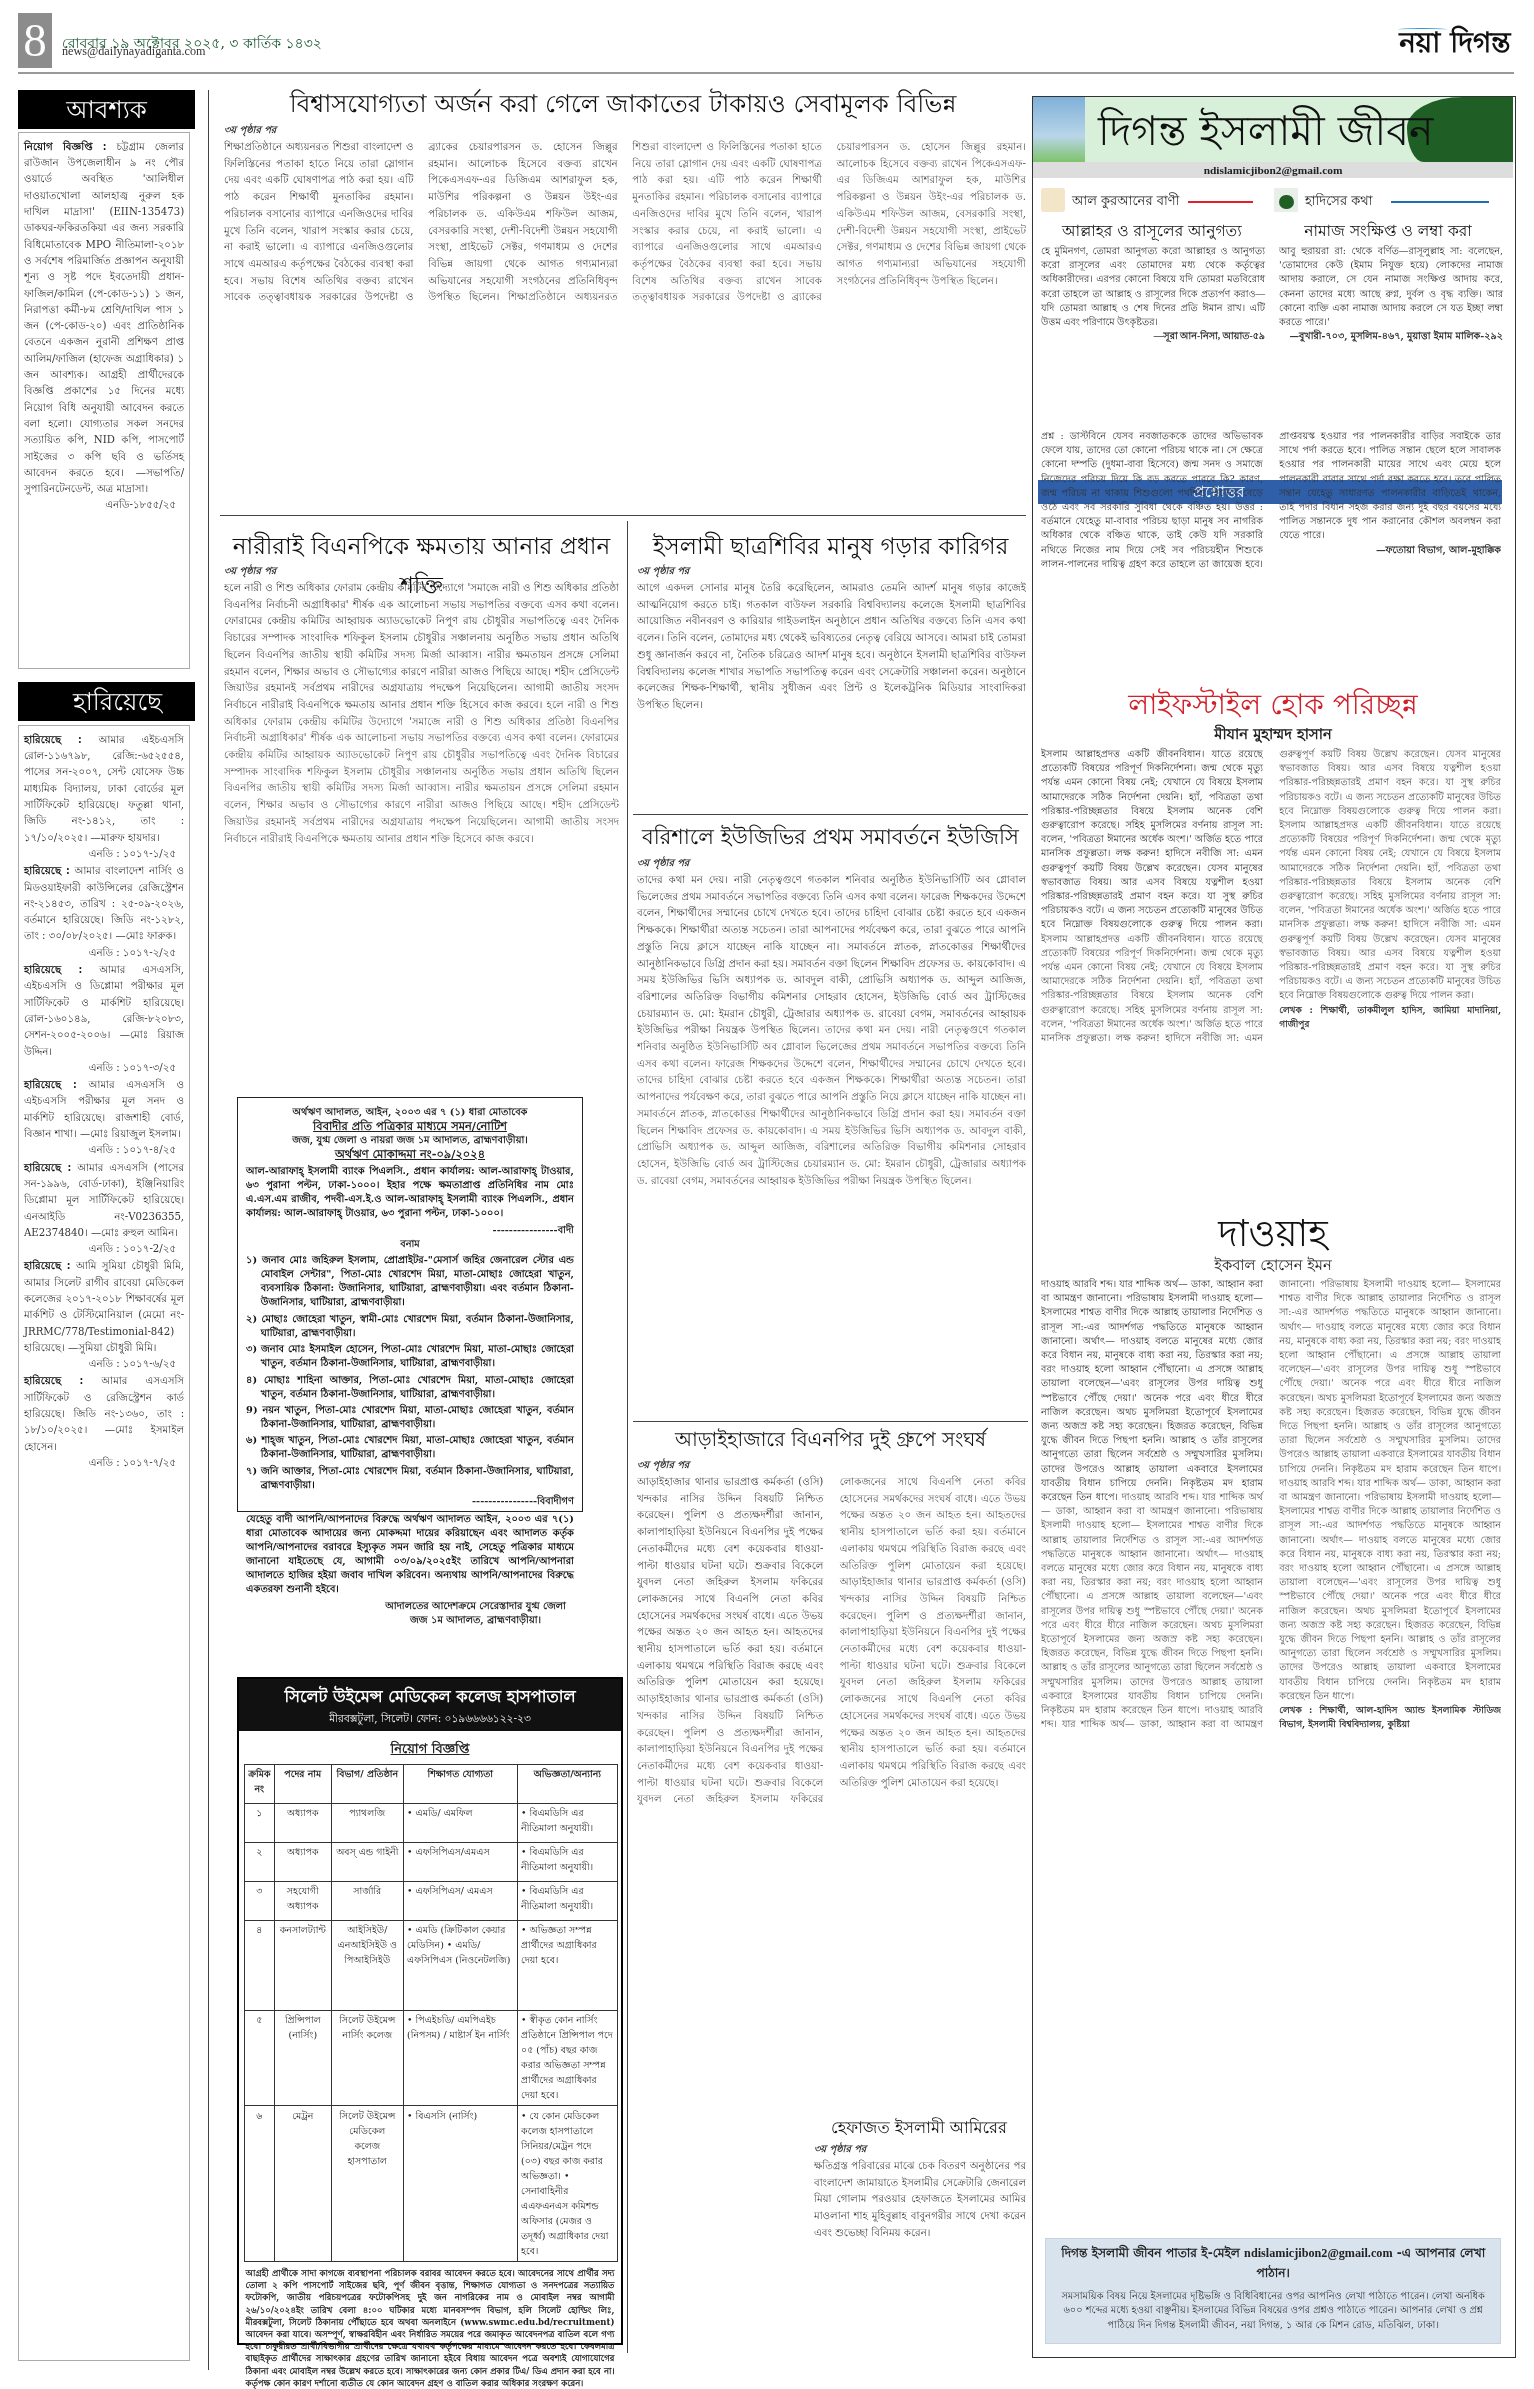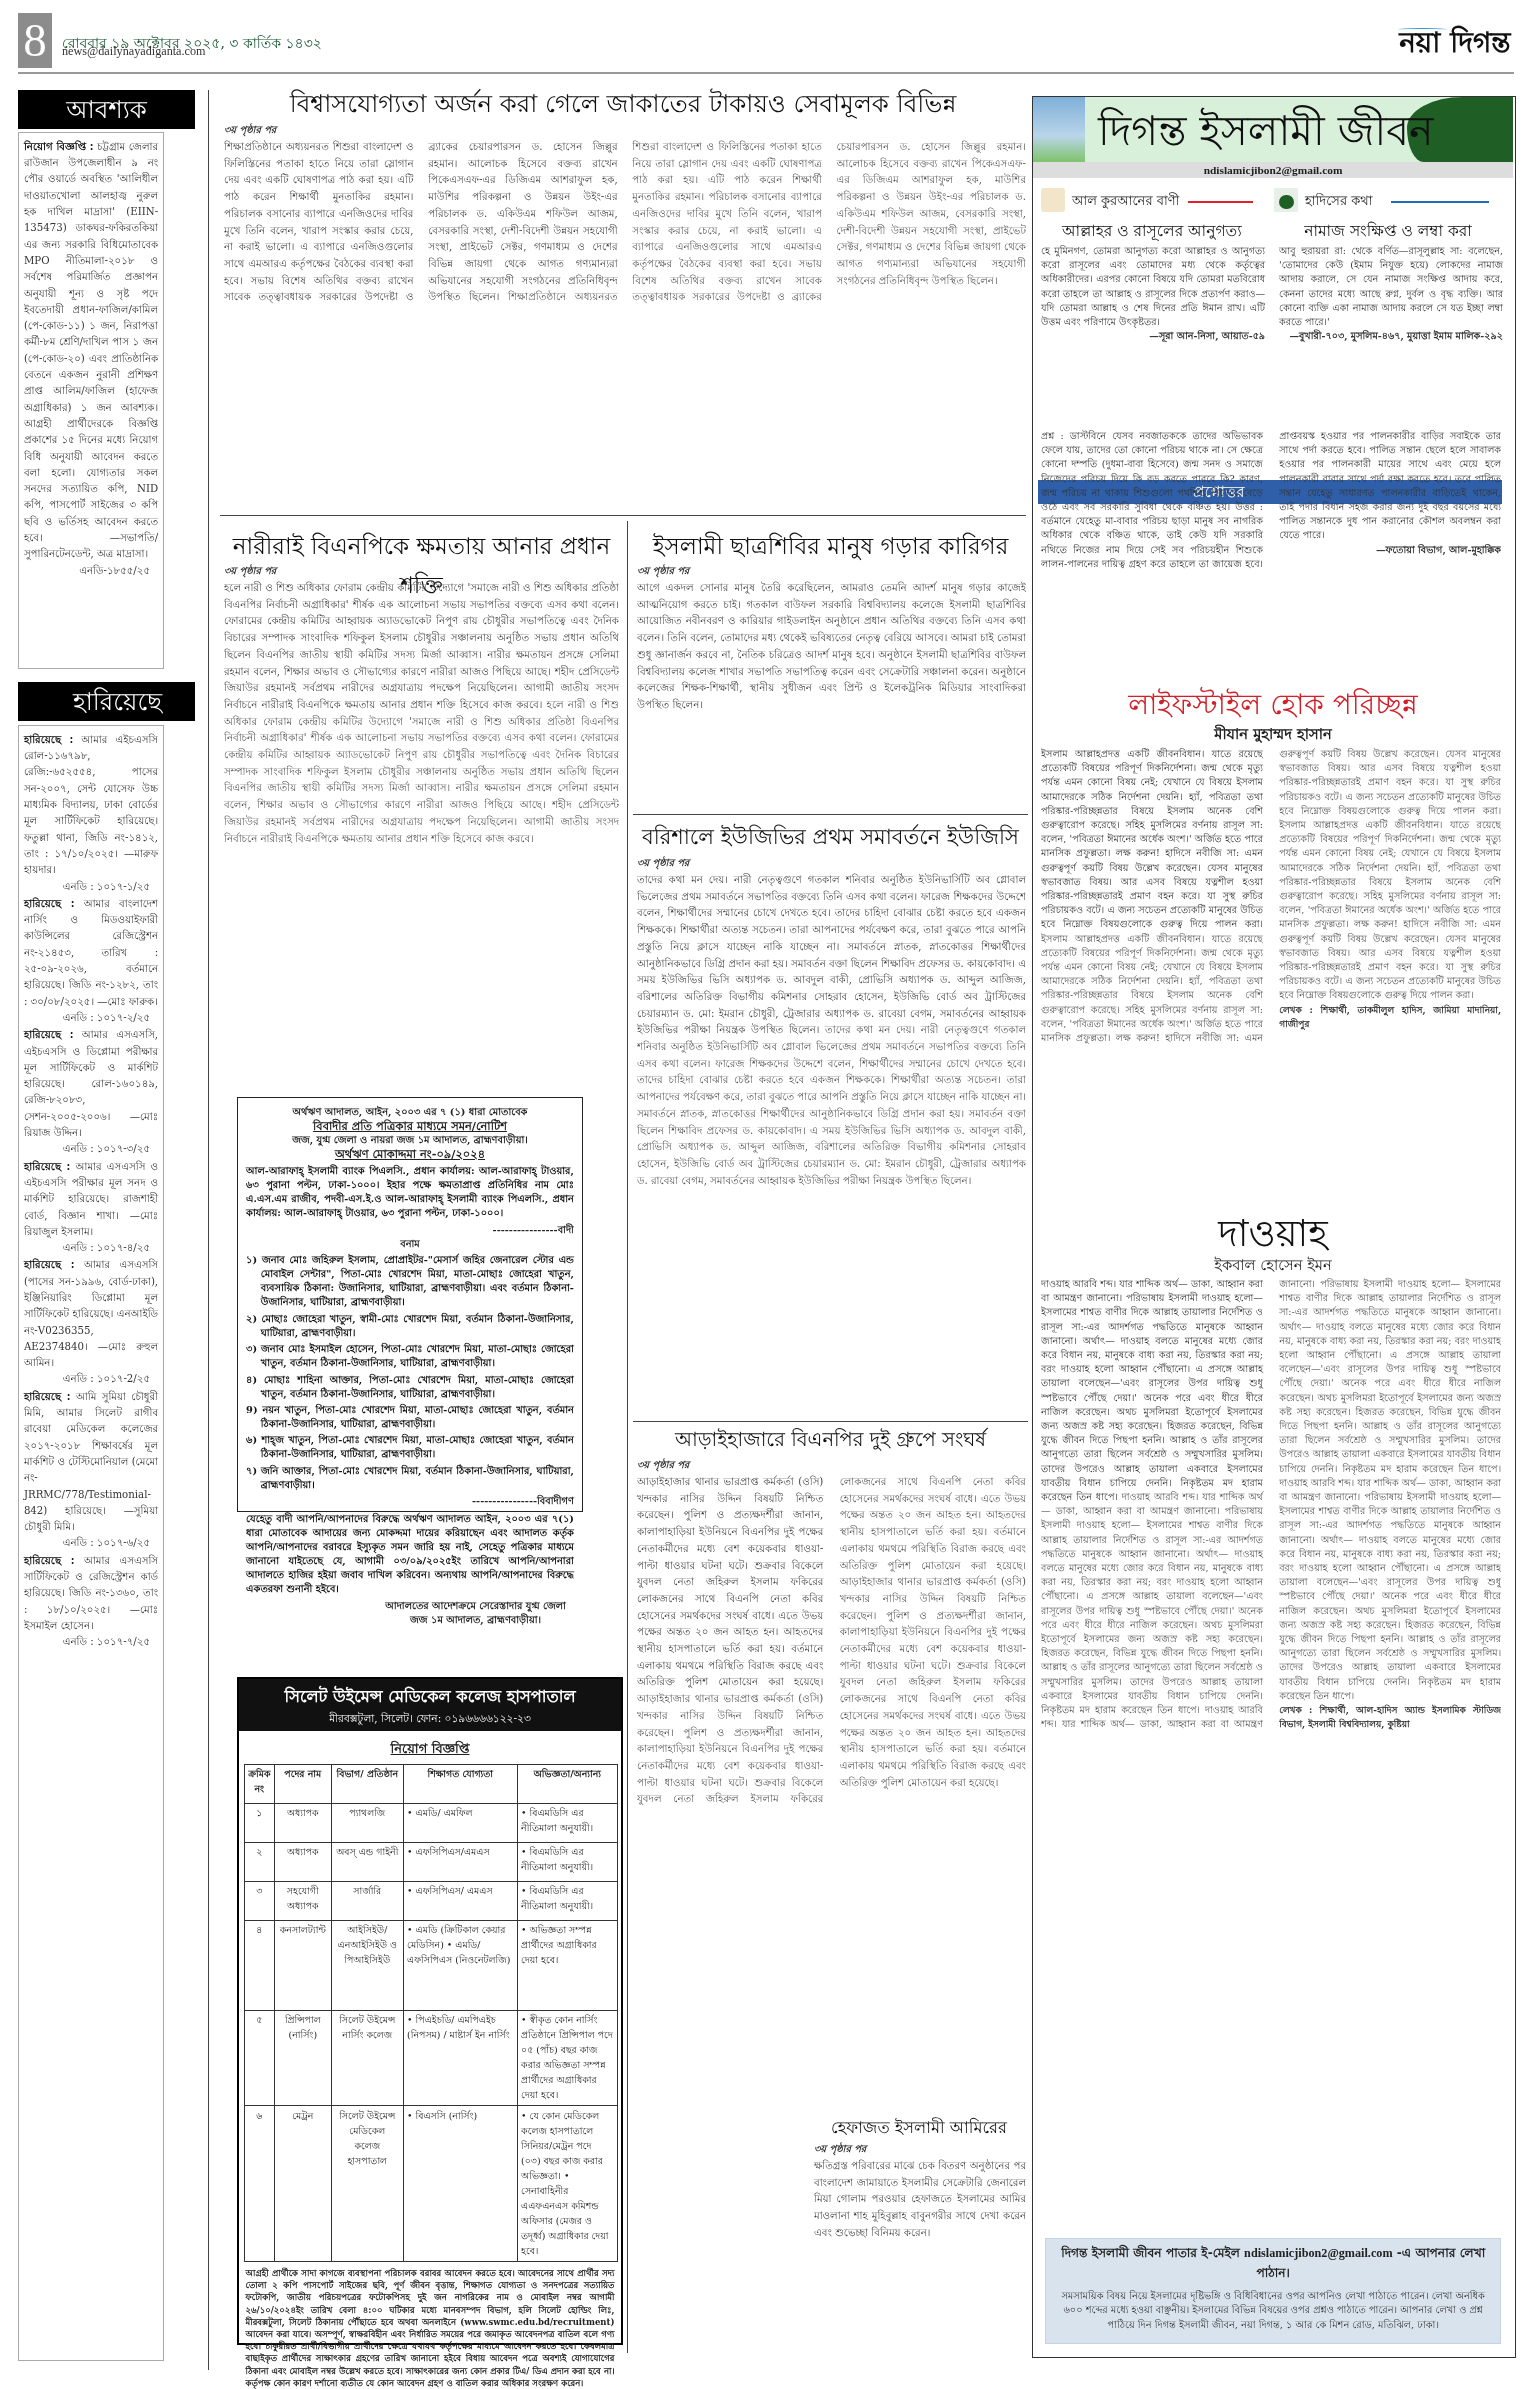--- a/index.html
+++ b/index.html
@@ -16,21 +16,21 @@
   #logo { right: 24.4px; top: 21px; font-size: 28px; font-weight: bold; color: #111; font-family: "DejaVu Sans", sans-serif; }
   #logo .sun { position: absolute; left: 33px; top: -4.9px; width: 18px; height: 18px; border-radius: 50%;
     background: radial-gradient(circle, #ffe25a 30%, #f7941d 80%); z-index: -1; }
   #logo .wave { position: absolute; left: -1.6px; top: 6.5px; width: 49px; height: 3.3px; border-top: 1.6px solid #2d9ad6; border-radius: 50%; }
 
   
   .vrule { width: 0.8px; background: #444; }
 
   
   .cls-head { left: 18px; width: 177px; height: 39px; background: #000; color: #fff; font-size: 24.4px; text-align: center; line-height: 39px; font-family: "DejaVu Sans", sans-serif; }
-  .cls-box { left: 18px; width: 146px; border: 1.6px solid #aaa; padding: 4.9px 4.9px; font-size: 10.2px; line-height: 16.3px; text-align: justify; color: #333; }
+  .cls-box { left: 18px; width: 172px; border: 1.6px solid #aaa; padding: 4.9px 4.9px; font-size: 10.2px; line-height: 16.3px; text-align: justify; color: #333; }
   .cls-box b { color: #111; }
   .cls-code { display: block; text-align: right; padding-right: 8.1px; }
 
   
   .headline { font-family: "DejaVu Sans", sans-serif; color: #111; text-align: center; font-weight: 300; }
   .kicker { font-size: 9.8px; font-style: italic; font-weight: bold; color: #333; }
   .body-text { font-size: 10.2px; line-height: 16.7px; color: #444; text-align: justify; }
   .cols4 { column-count: 4; column-gap: 14.7px; }
   .cols2 { column-count: 2; column-gap: 16.3px; }
   .filler { color: #555; }
@@ -253,21 +253,21 @@
     <div class="mosque"></div>
     <div class="dark"></div>
     <div id="isl-title">দিগন্ত ইসলামী জীবন</div>
   </div>
   <div id="isl-email">ndislamicjibon2@gmail.com</div>
 
   <div class="icon-box" style="left:8.1px; top:91px; background:#f3e6c8; border-radius:2.4px;"></div>
   <div class="sec-label" style="left:39px; top:94px;">আল কুরআনের বাণী</div>
   <div class="sec-line" style="left:155px; top:104px; width:65px; background:#e0202a;"></div>
   <div class="sub-head" style="left:4.9px; top:122px; width:228px;">আল্লাহর ও রাসূলের আনুগত্য</div>
-  <div class="isl-text" style="left:8.1px; top:147px; width:224px;">
+  <div class="isl-text" style="left:8.1px; top:147px; width:224px;font-family:Liberation Serif, serif;">
     <span>হে মুমিনগণ, তোমরা আনুগত্য করো আল্লাহর ও আনুগত্য করো রাসূলের এবং তোমাদের মধ্য থেকে কর্তৃত্বের অধিকারীদের। এরপর কোনো বিষয়ে যদি তোমরা মতবিরোধ করো তাহলে তা আল্লাহ ও রাসূলের দিকে প্রত্যর্পণ করাও— যদি তোমরা আল্লাহ ও শেষ দিনের প্রতি ঈমান রাখ। এটি উত্তম এবং পরিণামে উৎকৃষ্টতর।</span>
     <div style="text-align:right; font-weight:bold;">—সূরা আন-নিসা, আয়াত-৫৯</div>
   </div>
 
   <div class="icon-box" style="left:241px; top:91px; background:#e8efe8;">
     <div style="position:absolute; left:4.9px; top:6.5px; width:14.7px; height:14.7px; border-radius:50%; background:#1f5e24;"></div>
   </div>
   <div class="sec-label" style="left:272px; top:94px;">হাদিসের কথা</div>
   <div class="sec-line" style="left:358px; top:104px; width:98px; background:#1f6db5;"></div>
   <div class="sub-head" style="left:241px; top:122px; width:228px;">নামাজ সংক্ষিপ্ত ও লম্বা করা</div>

